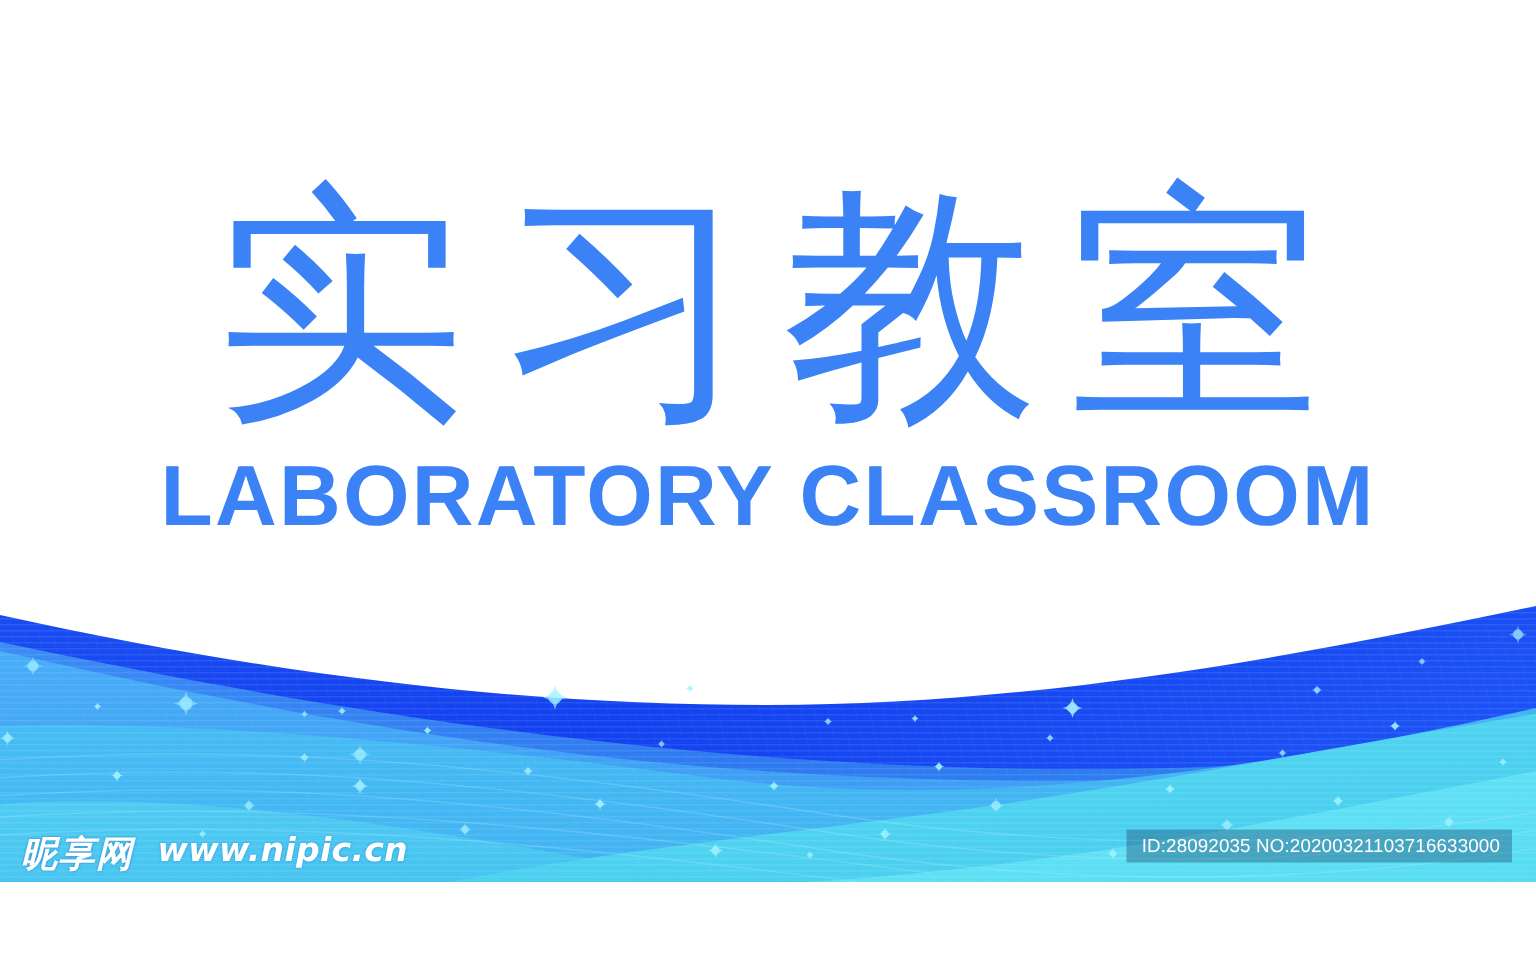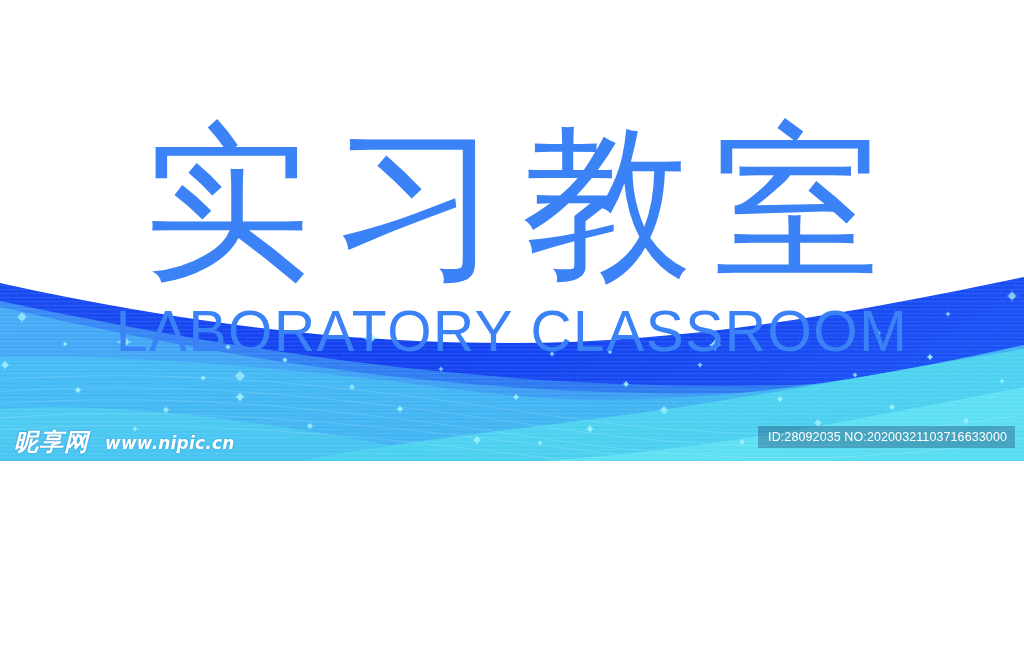--- a/index.html
+++ b/index.html
@@ -4,21 +4,21 @@
 <title>实习教室 LABORATORY CLASSROOM</title>
 <style>
   html, body {
     margin: 0;
     padding: 0;
     background: #ffffff;
   }
   #poster {
     position: relative;
     width: 1024px;
-    height: 461px;
+    height: 588px;
     overflow: hidden;
     background: #ffffff;
     font-family: "Liberation Sans", "DejaVu Sans", sans-serif;
     user-select: none;
   }
 
   
   .title-block {
     position: absolute;
     left: 0;
@@ -35,21 +35,21 @@
     color: #3b82f6;
     letter-spacing: 22px;
     text-indent: 22px;
     margin: 0;
     white-space: nowrap;
   }
   .title-en {
     font-family: "Liberation Sans", "DejaVu Sans", sans-serif;
     font-size: 57px;
     line-height: 1;
-    font-weight: 400;
+    font-weight: 700;
     color: #3b82f6;
     letter-spacing: 1.5px;
     margin: 14px 0 0 0;
     white-space: nowrap;
     text-align: center;
   }
 
   
   #waves {
     position: absolute;
@@ -76,32 +76,32 @@
     font-size: 24px;
     font-weight: 700;
     font-style: italic;
     color: #ffffff;
     letter-spacing: 1px;
     line-height: 1;
     text-shadow: 0 0 2px rgba(0,60,160,0.45);
   }
   .wm-url {
     font-family: "DejaVu Sans", "Liberation Sans", sans-serif;
-    font-size: 17px;
+    font-size: 22px;
     font-style: italic;
     font-weight: 700;
     color: #ffffff;
     letter-spacing: 0.2px;
     line-height: 1;
     padding-bottom: 2px;
     text-shadow: 0 0 2px rgba(0,60,160,0.35);
   }
   .wm-id {
     position: absolute;
-    right: 9px;
+    right: 16px;
     bottom: 13px;
     z-index: 9;
     background: rgba(30,70,110,0.38);
     color: #ffffff;
     font-family: "Liberation Sans", "DejaVu Sans", sans-serif;
     font-size: 12.5px;
     line-height: 1;
     padding: 5px 8px 5px 10px;
     letter-spacing: 0.1px;
     white-space: nowrap;

